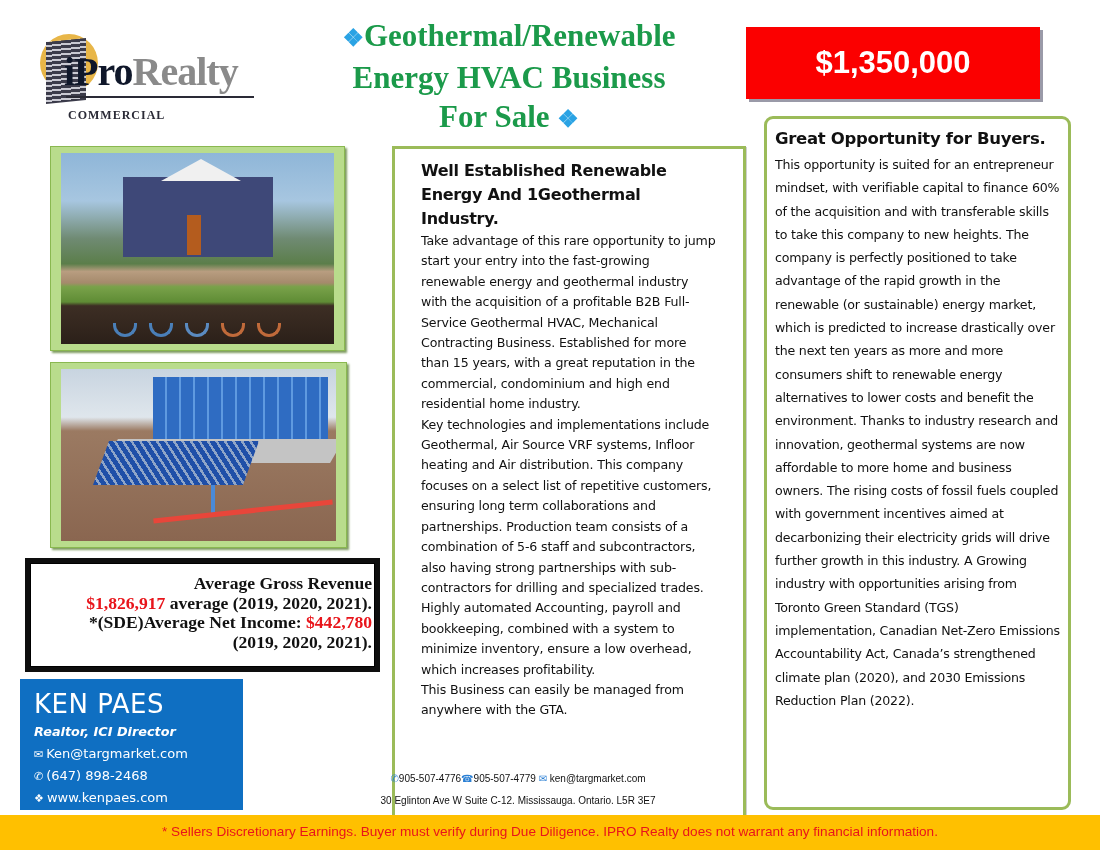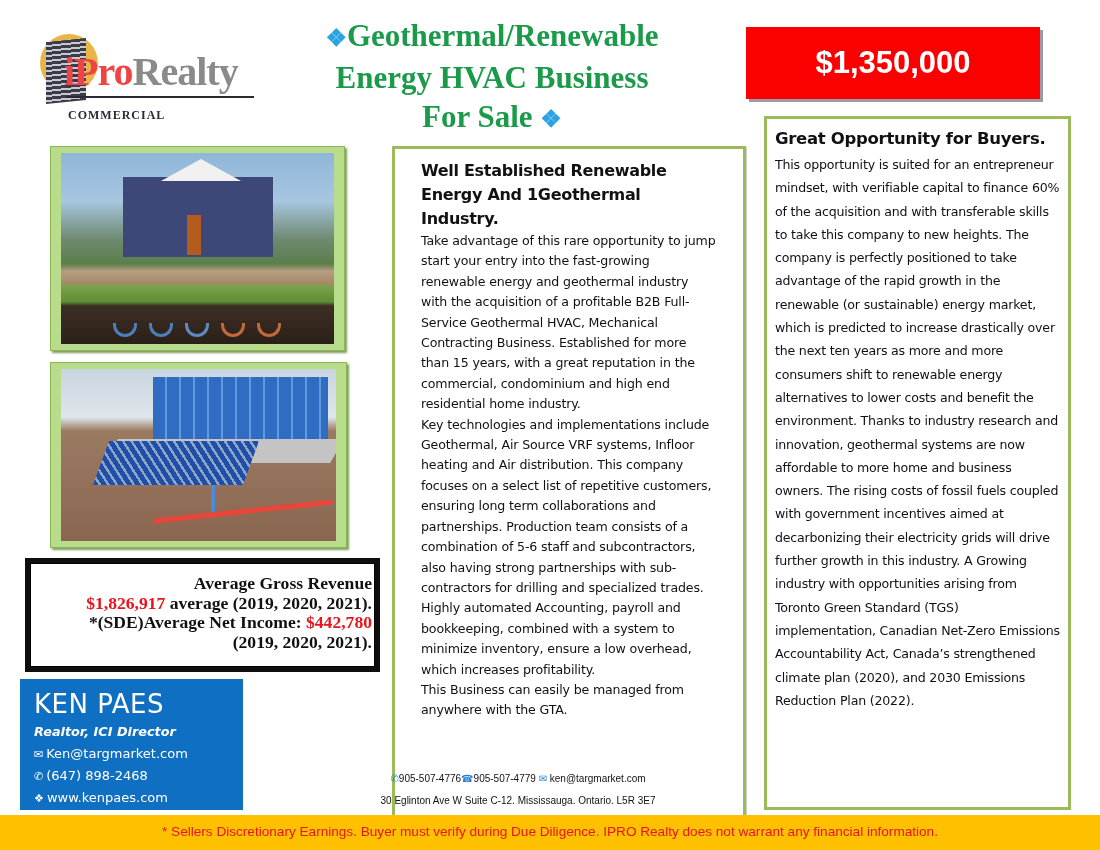--- a/index.html
+++ b/index.html
@@ -5,27 +5,27 @@
     * { box-sizing: border-box; margin: 0; padding: 0; }
     html, body { width: 1100px; height: 850px; overflow: hidden; background: #ffffff; }
     body { position: relative; font-family: "Liberation Sans", sans-serif; }
 
     
     .logo { position: absolute; left: 34px; top: 30px; width: 225px; height: 82px; }
     .logo .sun { position: absolute; left: 6px; top: 4px; width: 58px; height: 58px; border-radius: 50%; background: #e8b648; }
     .logo .building { position: absolute; left: 12px; top: 10px; width: 40px; height: 62px;
       background: repeating-linear-gradient(to bottom, #3b3b4a 0 3px, #c9c9d2 3px 5px); transform: skewY(-6deg); }
     .logo .word { position: absolute; left: 30px; top: 18px; font-family: "Liberation Serif", serif; font-weight: bold; font-size: 40px; letter-spacing: -1px; white-space: nowrap; }
-    .logo .word .pro { color: #ef4444; }
+    .logo .word .pro { color: #0f172a; }
     .logo .word .realty { color: #8a8a8a; }
     .logo .rule { position: absolute; left: 32px; top: 66px; width: 188px; height: 2px; background: #2a2a36; }
     .logo .commercial { position: absolute; left: 34px; top: 78px; font-family: "Liberation Serif", serif; font-weight: bold; font-size: 12px; letter-spacing: 1px; color: #2a2a36; }
 
     
-    .title { position: absolute; left: 292px; top: 16px; width: 400px; text-align: center; font-family: "Liberation Serif", serif; font-weight: bold; font-size: 31px; line-height: 39px; color: #1b9a4a; }
+    .title { position: absolute; left: 309px; top: 16px; width: 400px; text-align: center; font-family: "Liberation Serif", serif; font-weight: bold; font-size: 31px; line-height: 39px; color: #1b9a4a; }
     .title .diamond { color: #2aa3e4; font-size: 24px; }
 
     
     .price { position: absolute; left: 746px; top: 27px; width: 294px; height: 72px; background: #fb0000; box-shadow: 3px 3px 0 #9a9aa8; display: flex; align-items: center; justify-content: center; color: #ffffff; font-weight: bold; font-size: 31px; }
 
     
     .photo { position: absolute; border: 1px solid #8ab850; background: #b9dc8c; box-shadow: 2px 2px 2px #7f9c60; padding: 6px 10px; }
     .photo .img { width: 100%; height: 100%; position: relative; overflow: hidden; }
     .photo1 { left: 50px; top: 146px; width: 295px; height: 205px; }
     .photo2 { left: 50px; top: 362px; width: 297px; height: 186px; }
@@ -37,21 +37,21 @@
     .bldg-img { background: linear-gradient(to bottom, #c8d4e0 0%, #dfe6ec 28%, #9b7a62 36%, #8a6650 100%); }
     .bldg-img .glass { position: absolute; left: 92px; top: 8px; width: 175px; height: 70px; background: repeating-linear-gradient(to right, #2f6cc2 0 12px, #5f9ae0 12px 14px); }
     .bldg-img .slab { position: absolute; left: 50px; top: 70px; width: 226px; height: 24px; background: #c4c4c4; transform: skewX(-30deg); }
     .bldg-img .mat { position: absolute; left: 40px; top: 72px; width: 150px; height: 44px; background: repeating-linear-gradient(45deg, #1f4fa8 0 4px, #8fa5c8 4px 6px); transform: skewX(-20deg); }
     .bldg-img .redpipe { position: absolute; left: 92px; top: 140px; width: 180px; height: 5px; background: #e8463a; transform: rotate(-6deg); }
     .bldg-img .bluepipe { position: absolute; left: 150px; top: 116px; width: 4px; height: 30px; background: #4a8ad8; }
 
     
     .box { position: absolute; border: 3px solid #9bbb59; background: #ffffff; }
     .box-mid { left: 392px; top: 146px; width: 354px; height: 764px; padding: 10px 26px; box-shadow: 1px 1px 0 #cfcfcf; }
-    .box-right { left: 764px; top: 116px; width: 307px; height: 694px; padding: 8px 8px; }
+    .box-right { left: 764px; top: 116px; width: 307px; height: 694px; padding: 8px 8px; border-radius: 9px; }
     .box h2 { font-family: "DejaVu Sans", sans-serif; font-weight: bold; color: #111; }
     .box-mid h2 { font-size: 16px; line-height: 24px; letter-spacing: -0.3px; }
     .box-right h2 { font-size: 16.5px; line-height: 24px; letter-spacing: -0.3px; margin-bottom: 2px; }
     .box p { font-family: "DejaVu Sans", sans-serif; color: #111; }
     .box-mid p { font-size: 12.6px; line-height: 20.4px; letter-spacing: -0.15px; }
     .box-right p { font-size: 12.6px; line-height: 23.3px; letter-spacing: -0.2px; }
 
     
     .revenue { position: absolute; left: 25px; top: 558px; width: 355px; height: 114px; background: #0e0e0e; padding: 6px; }
     .revenue .inner { width: 100%; height: 100%; border: 2px solid #ffffff; outline: 1px solid #000; background: #ffffff; padding: 8px 0 0 14px; font-family: "Liberation Serif", serif; font-weight: bold; font-size: 17.6px; line-height: 19.5px; color: #111; text-align: right; }

